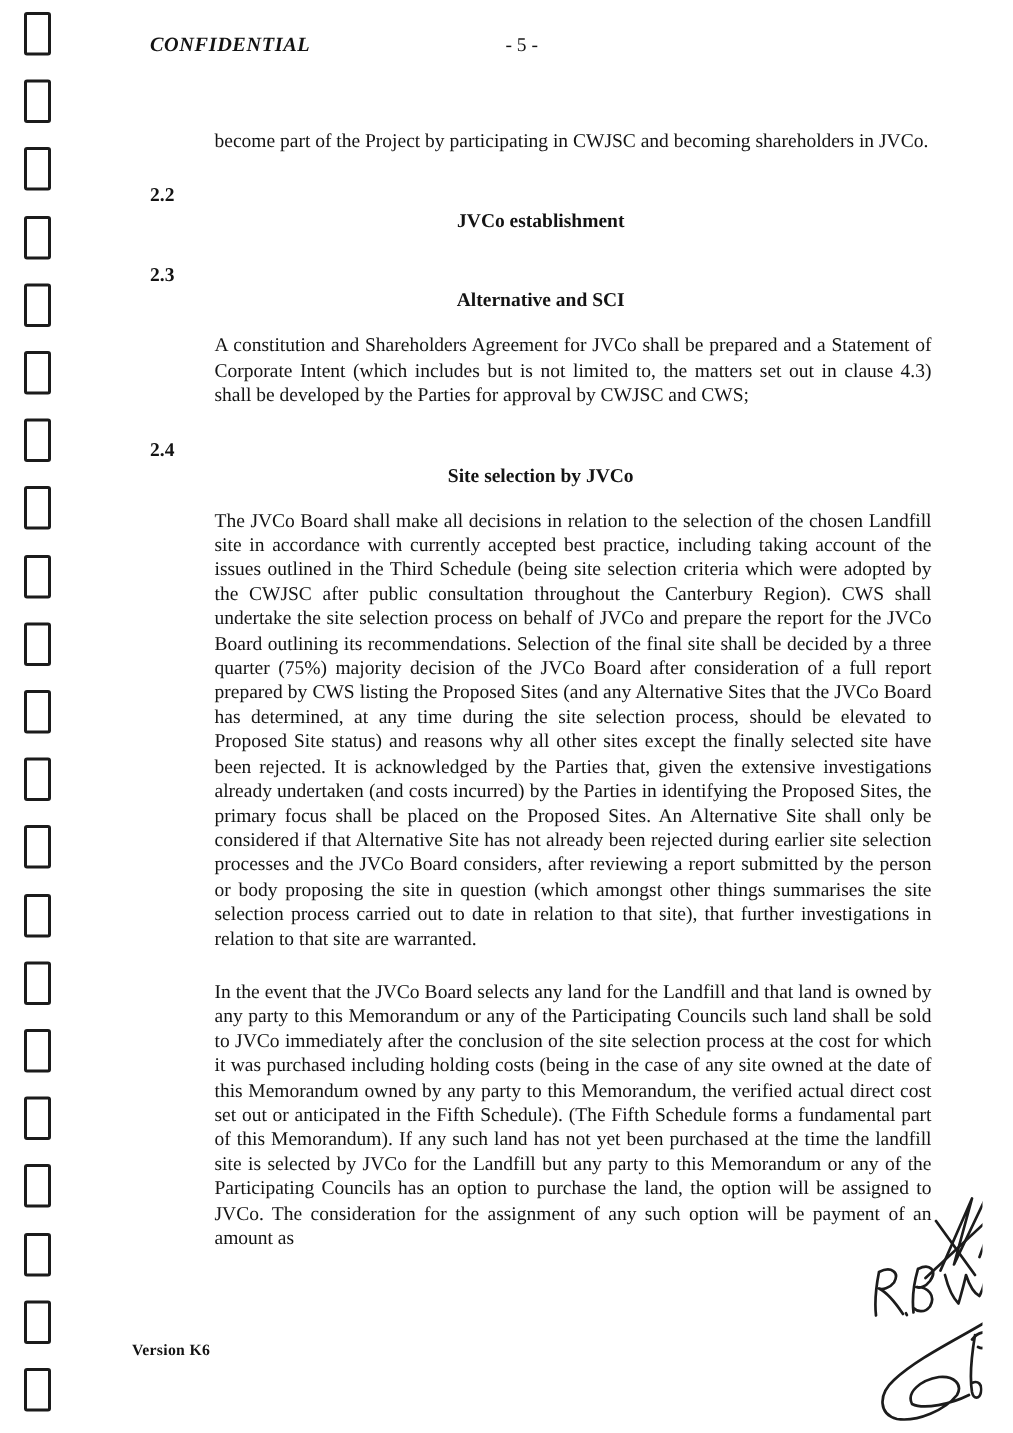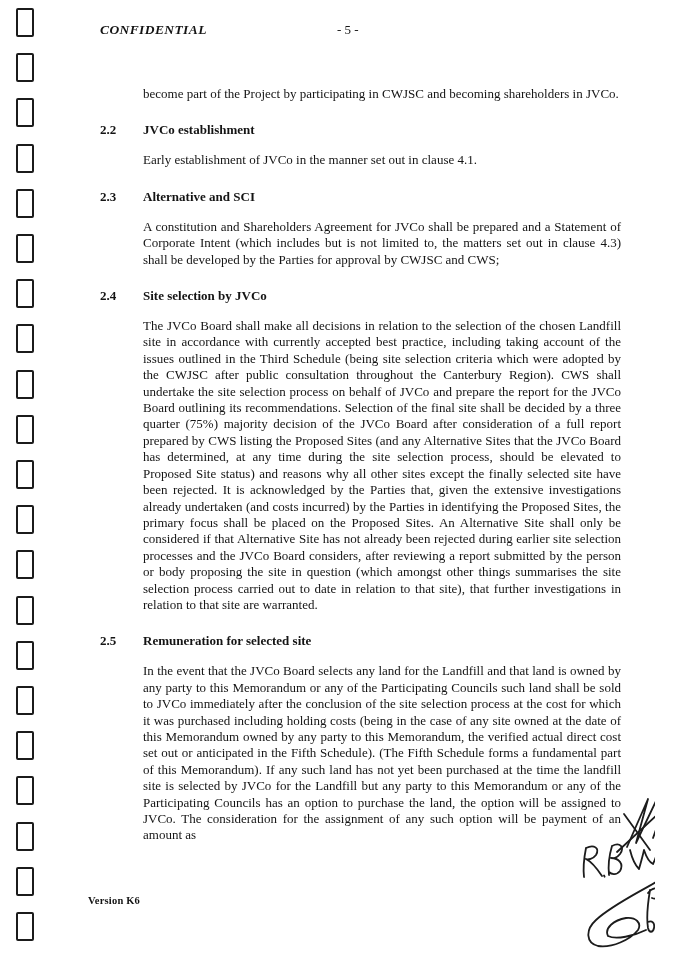--- a/index.html
+++ b/index.html
@@ -29,23 +29,23 @@
     font-size:13px;
   }
   .content{
     position:absolute;left:100px;top:86px;width:521px;
     font-size:13px;line-height:16.4px;
   }
   .intro{
     margin:0 0 12px 43px;width:478px;text-align:justify;
   }
   .section{margin-top:19px;}
-  .sec-head{display:flex;font-weight:bold;line-height:17px;}
+  .sec-head{display:flex;font-weight:bold;line-height:17px;flex-direction:column;}
   .sec-num{width:43px;flex:none;}
-  .sec-title{margin:0;font-size:13px;font-weight:bold;}
+  .sec-title{margin:0;font-size:13px;font-weight:bold;text-align:center;}
   .body-text{
     margin:14px 0 0 43px;width:478px;text-align:justify;
   }
   .footer{
     position:absolute;left:88px;top:893px;
     font-size:10.5px;line-height:15px;font-weight:600;
     letter-spacing:.2px;
   }
   .footer div{white-space:pre;}
   .handwriting{
@@ -90,44 +90,39 @@
 
   <div class="content">
 
     <p class="intro">become part of the Project by participating in CWJSC and becoming shareholders in JVCo.</p>
 
     <div class="section">
       <div class="sec-head">
         <span class="sec-num">2.2</span>
         <h3 class="sec-title">JVCo establishment</h3>
       </div>
-      <p class="body-text">Early establishment of JVCo in the manner set out in clause 4.1.</p>
     </div>
 
     <div class="section">
       <div class="sec-head">
         <span class="sec-num">2.3</span>
         <h3 class="sec-title">Alternative and SCI</h3>
       </div>
       <p class="body-text">A constitution and Shareholders Agreement for JVCo shall be prepared and a Statement of Corporate Intent (which includes but is not limited to, the matters set out in clause 4.3) shall be developed by the Parties for approval by CWJSC and CWS;</p>
     </div>
 
     <div class="section">
       <div class="sec-head">
         <span class="sec-num">2.4</span>
         <h3 class="sec-title">Site selection by JVCo</h3>
       </div>
       <p class="body-text">The JVCo Board shall make all decisions in relation to the selection of the chosen Landfill site in accordance with currently accepted best practice, including taking account of the issues outlined in the Third Schedule (being site selection criteria which were adopted by the CWJSC after public consultation throughout the Canterbury Region).  CWS shall undertake the site selection process on behalf of JVCo and prepare the report for the JVCo Board outlining its recommendations.  Selection of the final site shall be decided by a three quarter (75%) majority decision of the JVCo Board after consideration of a full report prepared by CWS listing the Proposed Sites (and any Alternative Sites that the JVCo Board has determined, at any time during the site selection process, should be elevated to Proposed Site status) and reasons why all other sites except the finally selected site have been rejected.  It is acknowledged by the Parties that, given the extensive investigations already undertaken (and costs incurred) by the Parties in identifying the Proposed Sites, the primary focus shall be placed on the Proposed Sites.  An Alternative Site shall only be considered if that Alternative Site has not already been rejected during earlier site selection processes and the JVCo Board considers, after reviewing a report submitted by the person or body proposing the site in question (which amongst other things summarises the site selection process carried out to date in relation to that site), that further investigations in relation to that site are warranted.</p>
     </div>
 
     <div class="section">
-      <div class="sec-head">
-        <span class="sec-num">2.5</span>
-        <h3 class="sec-title">Remuneration for selected site</h3>
-      </div>
       <p class="body-text">In the event that the JVCo Board selects any land for the Landfill and that land is owned by any party to this Memorandum or any of the Participating Councils such land shall be sold to JVCo immediately after the conclusion of the site selection process at the cost for which it was purchased including holding costs (being in the case of any site owned at the date of this Memorandum owned by any party to this Memorandum, the verified actual direct cost set out or anticipated in the Fifth Schedule).  (The Fifth Schedule forms a fundamental part of this Memorandum).  If any such land has not yet been purchased at the time the landfill site is selected by JVCo for the Landfill but any party to this Memorandum or any of the Participating Councils has an option to purchase the land, the option will be assigned to JVCo.  The consideration for the assignment of any such option will be payment of an amount as</p>
     </div>
 
   </div>
 
   <div class="footer">
     <div>Version K6</div>
   </div>
 
   <svg class="handwriting" width="100" height="180" viewBox="0 0 100 180" aria-label="R.B.W">

